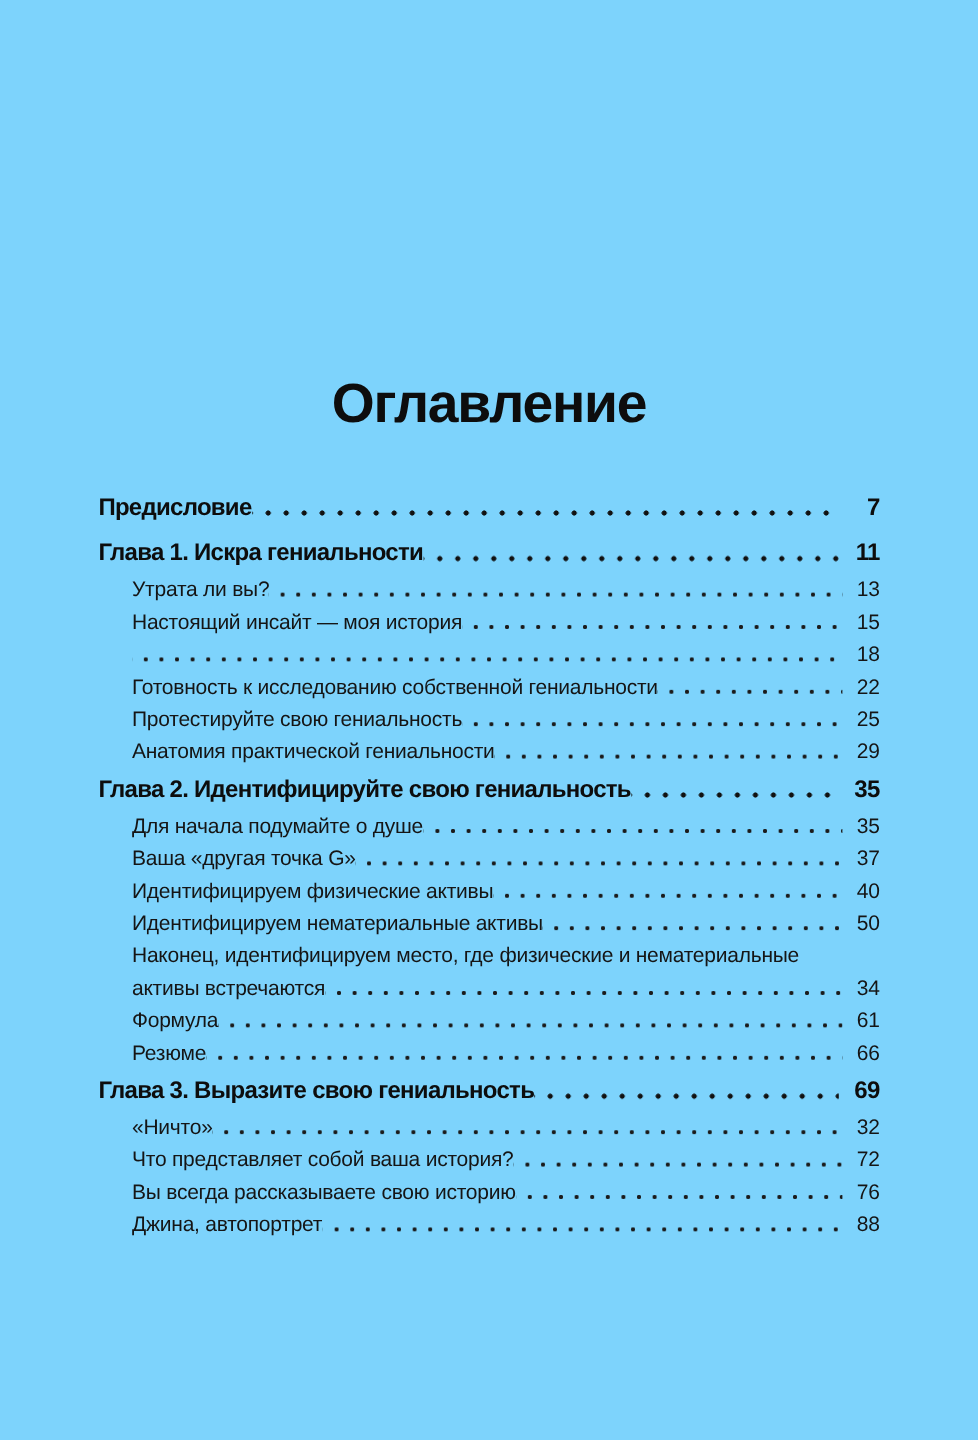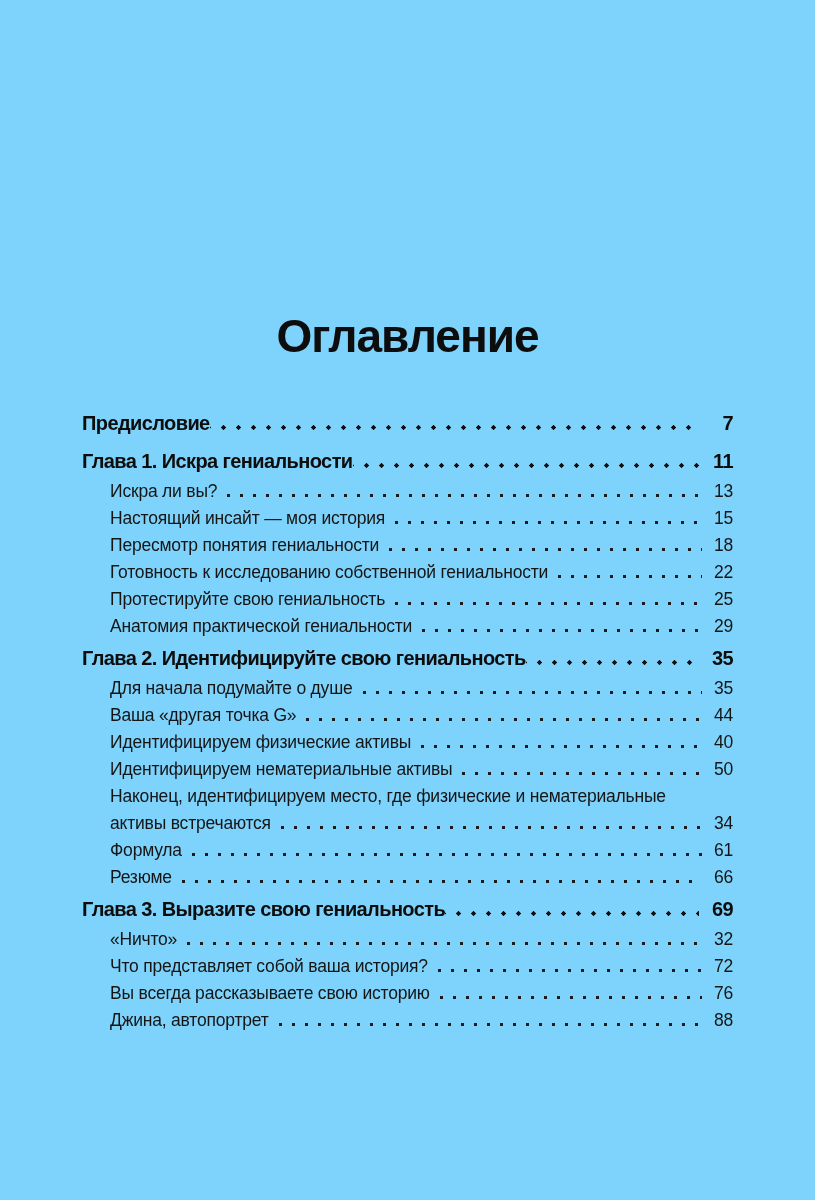--- a/index.html
+++ b/index.html
@@ -102,35 +102,34 @@
       </div>
       <div class="row chapter">
         <div class="row-line">
           <span class="label">Глава 1. Искра гениальности</span>
           <span class="leader"></span>
           <span class="pagenum">11</span>
         </div>
       </div>
       <div class="row section">
         <div class="row-line">
-          <span class="label">Искра ли вы?</span>
+          <span class="label">Утрата ли вы?</span>
           <span class="leader"></span>
           <span class="pagenum">13</span>
         </div>
       </div>
       <div class="row section">
         <div class="row-line">
           <span class="label">Настоящий инсайт — моя история</span>
           <span class="leader"></span>
           <span class="pagenum">15</span>
         </div>
       </div>
       <div class="row section">
         <div class="row-line">
-          <span class="label">Пересмотр понятия гениальности</span>
           <span class="leader"></span>
           <span class="pagenum">18</span>
         </div>
       </div>
       <div class="row section">
         <div class="row-line">
           <span class="label">Готовность к исследованию собственной гениальности</span>
           <span class="leader"></span>
           <span class="pagenum">22</span>
         </div>
@@ -160,21 +159,21 @@
         <div class="row-line">
           <span class="label">Для начала подумайте о душе</span>
           <span class="leader"></span>
           <span class="pagenum">35</span>
         </div>
       </div>
       <div class="row section">
         <div class="row-line">
           <span class="label">Ваша «другая точка G»</span>
           <span class="leader"></span>
-          <span class="pagenum">44</span>
+          <span class="pagenum">37</span>
         </div>
       </div>
       <div class="row section">
         <div class="row-line">
           <span class="label">Идентифицируем физические активы</span>
           <span class="leader"></span>
           <span class="pagenum">40</span>
         </div>
       </div>
       <div class="row section">

